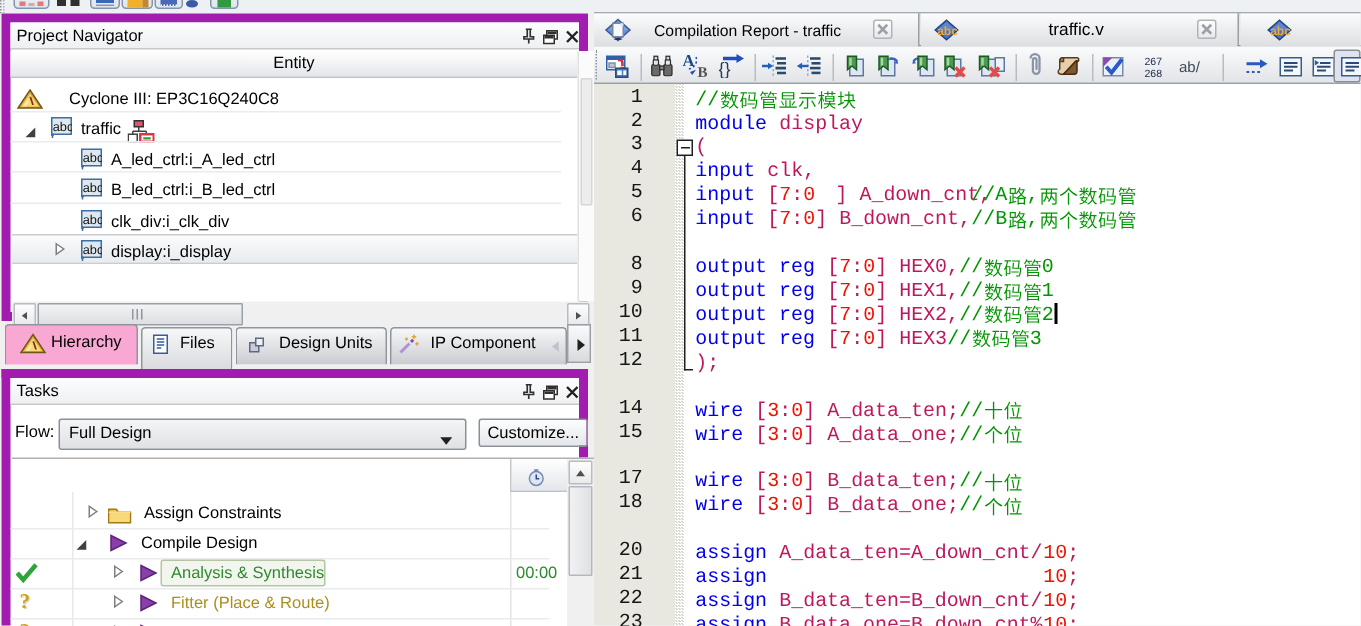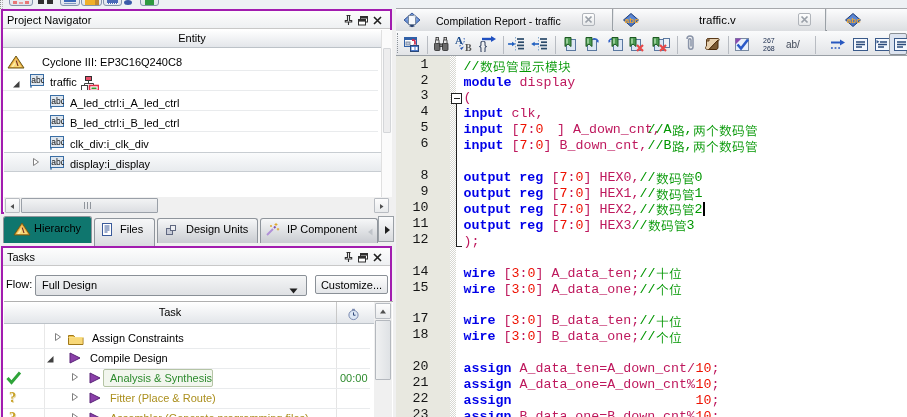--- a/index.html
+++ b/index.html
@@ -1,46 +1,46 @@
 <!DOCTYPE html>
 <html><head><meta charset="utf-8"><style>
 * {margin:0;padding:0;box-sizing:border-box}
 html,body {width:907px;height:417px;overflow:hidden;font-family:"Liberation Sans",sans-serif;background:#f0f0f0}
 #root {position:absolute;left:0;top:0;width:907px;height:417px}
 .abs {position:absolute}
 .ic {position:absolute;line-height:0}
 
 #topbar {position:absolute;left:0;top:0;width:907px;height:9px;background:#eef1f4;overflow:hidden}
 
-.panel {position:absolute;background:#fff;border:2px solid #a21caf}
+.panel {position:absolute;background:#fff;border:6px solid #a21caf}
 .ptitle {position:absolute;left:0;top:0;right:0;height:18px;background:linear-gradient(#fdfdfd,#eef0f2);border-bottom:1px solid #c8c8c8;font-size:11px;padding:2.5px 0 0 4px}
 .hdr {background:linear-gradient(#ffffff,#e3e6ea);border-bottom:1px solid #bcc2c8;font-size:11px;text-align:center}
 .sep {position:absolute;left:0;right:12px;height:1px;background:#e9ebed}
 .trow {position:absolute;font-size:11px;white-space:nowrap}
 
 .sbtrack {position:absolute;background:#f0f0f0}
 .sbthumb {position:absolute;background:linear-gradient(#f2f3f4,#dcdee2);border:1px solid #9aa0a8;border-radius:1px}
 .sbbtn {position:absolute;background:linear-gradient(#fdfdfd,#e8eaec);border:1px solid #b8bcc2;border-radius:1px;line-height:0;text-align:center}
 
 .btab {position:absolute;border:1px solid #8f959c;border-bottom:none;border-radius:3px 3px 0 0;background:linear-gradient(#f6f7f8,#c9ccd1);font-size:11px;white-space:nowrap;overflow:hidden}
-.btab.act {background:#0f766e;z-index:3}
+.btab.act {background:#f9a8d4;z-index:3}
 
 .etab {position:absolute;top:9px;height:22px;background:linear-gradient(#fcfcfd,#dcdee1);border-right:1px solid #9aa0a6;font-size:11px}
 .cbox {position:absolute;width:13px;height:13px;border:1px solid #b0b4ba;border-radius:2px;background:linear-gradient(#fefefe,#e6e8ea);line-height:0;padding:1px}
 
 #etoolbar {position:absolute;left:396px;top:31px;width:511px;height:25px;background:linear-gradient(#fafbfc,#e2e4e7);border-bottom:1px solid #9aa0a6}
 .tsep {position:absolute;top:3px;width:1px;height:18px;background:#b8bcc2}
 
 #gutter {position:absolute;left:396px;top:56px;width:53.5px;height:361px;background:#e8e8e0}
 #hatch {position:absolute;left:449.5px;top:56px;width:6px;height:361px;background:repeating-conic-gradient(#d8d8d2 0% 25%, #ffffff 0% 50%);background-size:2px 2px}
 #codearea {position:absolute;left:455.5px;top:56px;width:451.5px;height:361px;background:#fff}
 .gnum {position:absolute;width:32.5px;text-align:right;font-family:"Liberation Mono",monospace;font-size:13.3px;font-weight:400;color:#151515;left:396px}
 .cline {position:absolute;left:0;top:0;width:907px;height:16px}
 .cs {position:absolute;font-family:"Liberation Mono",monospace;font-size:13.3px;font-weight:400;white-space:pre}
-.kw {color:#0000e8;font-weight:700;text-shadow:none} .id {color:#be185d} .nm {color:#ee1100} .cm {color:#009600}
+.kw {color:#0000e8;font-weight:400;text-shadow:none} .id {color:#be185d} .nm {color:#ee1100} .cm {color:#009600}
 .cjh {position:absolute;top:0;height:16px}
 .cjh svg {position:absolute;top:1.5px;left:0}
 </style></head><body>
 <svg width="0" height="0" style="position:absolute">
     <defs>
       <path id="cg0" d="M446 818C428 779 395 719 370 684L413 662C440 696 474 746 503 793ZM91 792C118 750 146 695 155 659L206 682C197 718 169 772 141 812ZM415 263C392 208 359 162 318 123C279 143 238 162 199 178C214 204 230 233 246 263ZM115 154C165 136 220 110 272 84C206 35 127 2 44 -17C56 -29 70 -53 76 -69C168 -44 255 -5 327 54C362 34 393 15 416 -3L459 42C435 58 405 77 371 95C425 151 467 221 492 308L456 324L444 321H274L297 375L237 386C229 365 220 343 210 321H72V263H181C159 223 136 184 115 154ZM261 839V650H51V594H241C192 527 114 462 42 430C55 417 71 395 79 378C143 413 211 471 261 533V404H324V546C374 511 439 461 465 437L503 486C478 504 384 565 335 594H531V650H324V839ZM632 829C606 654 561 487 484 381C499 372 525 351 535 340C562 380 586 427 607 479C629 377 659 282 698 199C641 102 562 27 452 -27C464 -40 483 -67 490 -81C594 -25 672 47 730 137C781 48 845 -22 925 -70C935 -53 954 -29 970 -17C885 28 818 103 766 198C820 302 855 428 877 580H946V643H658C673 699 684 758 694 819ZM813 580C796 459 771 356 732 268C692 360 663 467 644 580Z"></path>
       <path id="cg1" d="M408 203V142H795V203ZM492 650C485 553 472 420 459 341H478L869 340C849 115 827 23 800 -3C791 -13 780 -15 762 -14C744 -14 698 -14 649 -9C659 -26 666 -52 668 -71C716 -74 762 -74 787 -72C817 -71 836 -64 854 -44C890 -7 913 96 936 368C937 378 938 399 938 399H812C828 522 844 674 852 776L805 782L794 778H444V716H783C775 627 762 501 748 399H530C539 473 549 569 555 645ZM52 783V722H178C150 565 103 419 30 323C42 305 58 269 63 253C83 279 101 308 118 340V-33H177V49H362V476H177C204 552 225 636 242 722H393V783ZM177 415H303V109H177Z"></path>
       <path id="cg2" d="M214 438V-79H281V-44H776V-77H842V167H281V241H790V438ZM776 10H281V114H776ZM444 622C455 602 467 578 475 557H106V393H171V503H845V393H912V557H544C535 581 520 612 504 635ZM281 385H725V293H281ZM168 841C143 754 100 669 46 613C62 605 90 590 103 581C132 614 160 656 184 704H259C281 667 302 622 311 593L368 613C361 637 342 672 323 704H482V755H207C217 779 226 804 233 829ZM590 840C572 766 538 696 493 648C509 640 537 625 548 616C569 640 589 670 606 704H682C711 667 741 620 754 589L809 614C798 639 775 673 751 704H938V754H630C640 778 648 803 655 828Z"></path>
       <path id="cg3" d="M238 572H764V462H238ZM238 734H764V625H238ZM173 789V407H832V789ZM823 326C789 263 727 176 680 121L733 95C780 150 838 230 881 300ZM127 296C170 232 220 143 243 91L298 118C275 169 223 256 181 319ZM574 365V33H420V365H357V33H42V-31H959V33H638V365Z"></path>
       <path id="cg4" d="M240 351C196 236 121 125 37 53C54 44 85 24 98 12C179 89 259 209 309 332ZM686 322C760 226 837 96 864 12L931 42C901 127 822 254 747 348ZM150 762V696H852V762ZM61 519V453H465V13C465 -3 459 -8 441 -9C422 -10 357 -9 287 -7C298 -28 309 -57 312 -77C400 -77 458 -76 492 -66C525 -54 537 -34 537 12V453H940V519Z"></path>
@@ -215,21 +215,20 @@
         </svg></div>
   <div style="position:absolute;left:3px;top:30px;font-size:11px">Flow:</div>
   <div style="position:absolute;left:32px;top:27px;width:272px;height:21px;border:1px solid #8a9097;border-radius:2px;background:linear-gradient(#f4f5f6,#dfe1e4);font-size:11px;padding:3px 0 0 6px">Full Design
     <span style="position:absolute;right:8px;top:8px"><svg width="9" height="6" viewBox="0 0 9 6" style="">
             <path d="M0.5 0.5 L8.5 0.5 L4.5 5.5 Z" fill="#202020"></path>
           </svg></span>
   </div>
   <div style="position:absolute;left:312px;top:27px;width:73px;height:19px;border:1px solid #8a9097;border-radius:2px;background:linear-gradient(#fdfdfd,#e4e6e9);font-size:11px;text-align:center;padding-top:3px">Customize...</div>
 
   <div style="position:absolute;left:1px;top:53px;width:389px;height:117px;background:#fff;border-top:1px solid #b0b0b0"></div>
-  <div class="hdr" style="position:absolute;left:1px;top:54px;width:332px;height:22px;padding-top:4px">Task</div>
   <div class="hdr" style="position:absolute;left:333px;top:54px;width:38px;height:22px;border-left:1px solid #c8c8c8"></div>
   <div class="ic" style="left:344px;top:60px;"><svg width="13" height="13" viewBox="0 0 13 13" style="">
           <circle cx="6.5" cy="7" r="4.6" fill="#dce6f4" stroke="#7a8ab0"></circle>
           <rect x="5.1" y="0.8" width="2.8" height="1.6" fill="#7a8ab0"></rect>
           <path d="M6.5 4.4 v2.8 h2" stroke="#30487a" fill="none"></path>
         </svg></div>
   <div class="abs" style="left:333px;top:76px;width:1px;height:94px;background:#e4e4e4"></div>
   <div class="abs" style="left:41px;top:76px;width:1px;height:94px;background:#e8e8e8"></div>
 
   <div class="sbtrack" style="left:371px;top:54px;width:18px;height:116px"></div>
@@ -771,27 +770,27 @@
 <span class="gnum" style="top:359.1px">20</span>
     <div class="cline" style="top:361.1px">
       <span class="cs kw" style="left:463.5px">assign</span>
       <span class="cs id" style="left:511.5px"> A_data_ten=A_down_cnt/</span>
       <span class="cs nm" style="left:695.5px">10</span>
       <span class="cs id" style="left:711.5px">;</span>
     </div>
 <span class="gnum" style="top:375.0px">21</span>
     <div class="cline" style="top:377.0px">
       <span class="cs kw" style="left:463.5px">assign</span>
-      <span class="cs id" style="left:511.5px"> A_data_one=A_down_cnt%</span>
       <span class="cs nm" style="left:695.5px">10</span>
       <span class="cs id" style="left:711.5px">;</span>
     </div>
 <span class="gnum" style="top:390.9px">22</span>
     <div class="cline" style="top:392.9px">
       <span class="cs kw" style="left:463.5px">assign</span>
+      <span class="cs id" style="left:511.5px"> B_data_ten=B_down_cnt/</span>
       <span class="cs nm" style="left:695.5px">10</span>
       <span class="cs id" style="left:711.5px">;</span>
     </div>
 <span class="gnum" style="top:406.8px">23</span>
     <div class="cline" style="top:408.8px">
       <span class="cs kw" style="left:463.5px">assign</span>
       <span class="cs id" style="left:511.5px"> B_data_one=B_down_cnt%</span>
       <span class="cs nm" style="left:695.5px">10</span>
       <span class="cs id" style="left:711.5px">;</span>
     </div>

